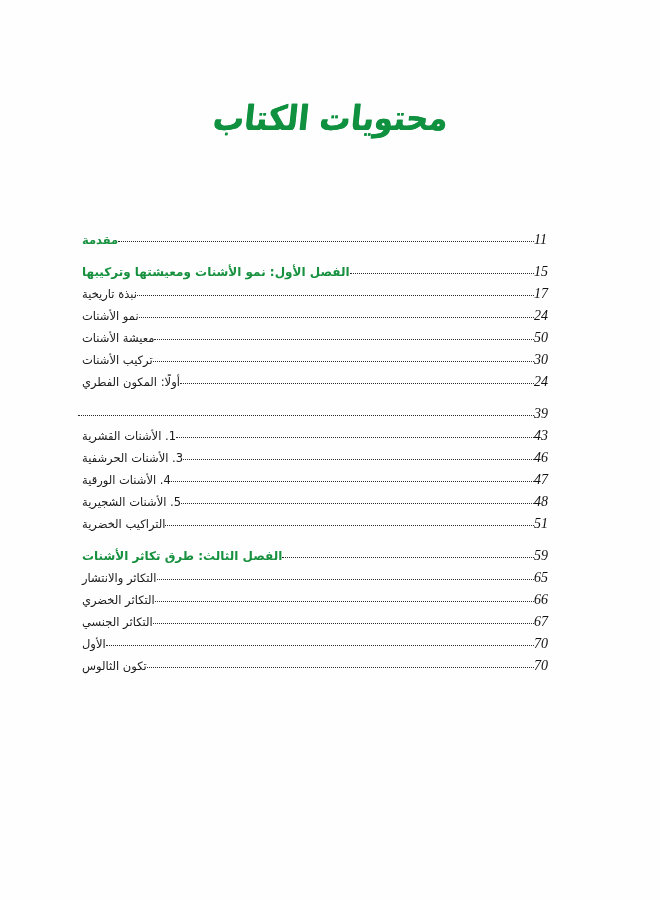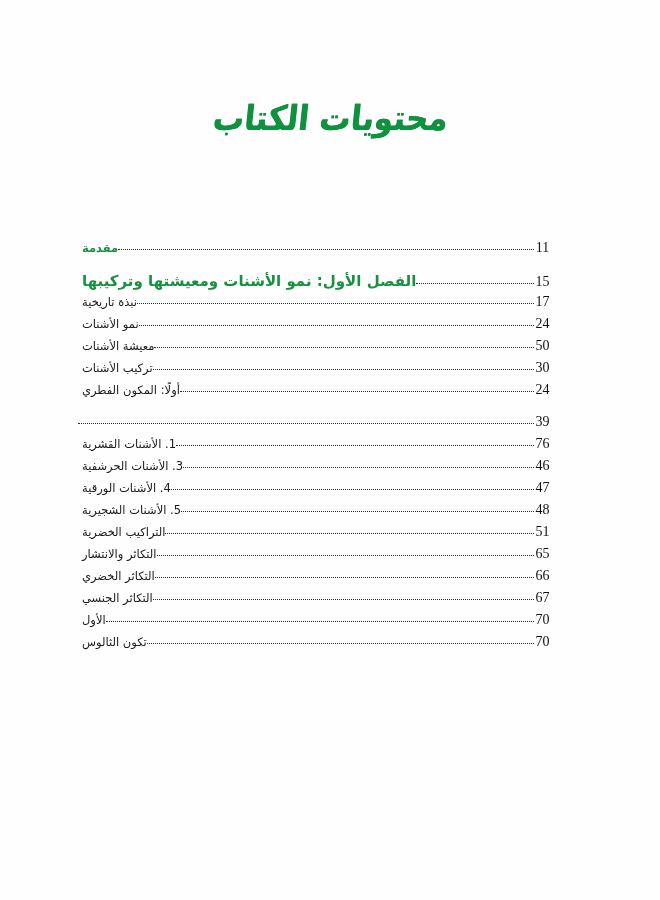--- a/index.html
+++ b/index.html
@@ -40,21 +40,21 @@
     line-height: 1.35;
     transform: skewX(-6deg) scaleY(1.12);
     text-shadow: 0.5px 0 0 #0f9140;
     direction: rtl;
     unicode-bidi: bidi-override;
   }
 
   
   .toc {
     position: absolute;
-    top: 240px;
+    top: 232px;
     left: 78px;
     width: 474px;
     direction: rtl;
   }
 
   .toc-row {
     display: flex;
     flex-direction: row-reverse;
     align-items: baseline;
     width: 100%;
@@ -73,21 +73,21 @@
     font-size: 11.5px;
     color: #1a1a1a;
     direction: rtl;
     padding-left: 4px;
     letter-spacing: 0px;
   }
 
   .toc-row.chapter .entry-label {
     color: #17913f;
     font-weight: 700;
-    font-size: 15px;
+    font-size: 12px;
   }
   .toc-row.intro .entry-label {
     color: #17913f;
     font-weight: 700;
   }
 
   .leader {
     flex: 1 1 auto;
     overflow: hidden;
     position: relative;
@@ -103,23 +103,24 @@
     height: 0;
     border-bottom: 1.4px dotted #2b2b2b;
   }
 
   .entry-page {
     flex: 0 0 auto;
     font-family: "Liberation Serif", "DejaVu Serif", serif;
     font-size: 14px;
     color: #111111;
     direction: ltr;
-    text-align: center;
+    text-align: left;
     min-width: 17px;
     padding-right: 1px;
+    font-style: italic;
   }
 </style>
 </head>
 <body>
 
 <div class="page">
 
   <div class="title-block">
     <span class="title-calligraphy">محتويات الكتاب</span>
   </div>
@@ -160,21 +161,21 @@
         <span class="leader"></span>
         <span class="entry-page">24</span>
       </div>
       <div class="toc-row chapter gap-before">
         <span class="leader"></span>
         <span class="entry-page">39</span>
       </div>
       <div class="toc-row">
         <span class="entry-label">1. الأشنات القشرية</span>
         <span class="leader"></span>
-        <span class="entry-page">76</span>
+        <span class="entry-page">43</span>
       </div>
       <div class="toc-row">
         <span class="entry-label">3. الأشنات الحرشفية</span>
         <span class="leader"></span>
         <span class="entry-page">46</span>
       </div>
       <div class="toc-row">
         <span class="entry-label">4. الأشنات الورقية</span>
         <span class="leader"></span>
         <span class="entry-page">47</span>
@@ -182,20 +183,25 @@
       <div class="toc-row">
         <span class="entry-label">5. الأشنات الشجيرية</span>
         <span class="leader"></span>
         <span class="entry-page">48</span>
       </div>
       <div class="toc-row">
         <span class="entry-label">التراكيب الخضرية</span>
         <span class="leader"></span>
         <span class="entry-page">51</span>
       </div>
+      <div class="toc-row chapter gap-before">
+        <span class="entry-label">الفصل الثالث: طرق تكاثر الأشنات</span>
+        <span class="leader"></span>
+        <span class="entry-page">59</span>
+      </div>
       <div class="toc-row">
         <span class="entry-label">التكاثر والانتشار</span>
         <span class="leader"></span>
         <span class="entry-page">65</span>
       </div>
       <div class="toc-row">
         <span class="entry-label">التكاثر الخضري</span>
         <span class="leader"></span>
         <span class="entry-page">66</span>
       </div>

